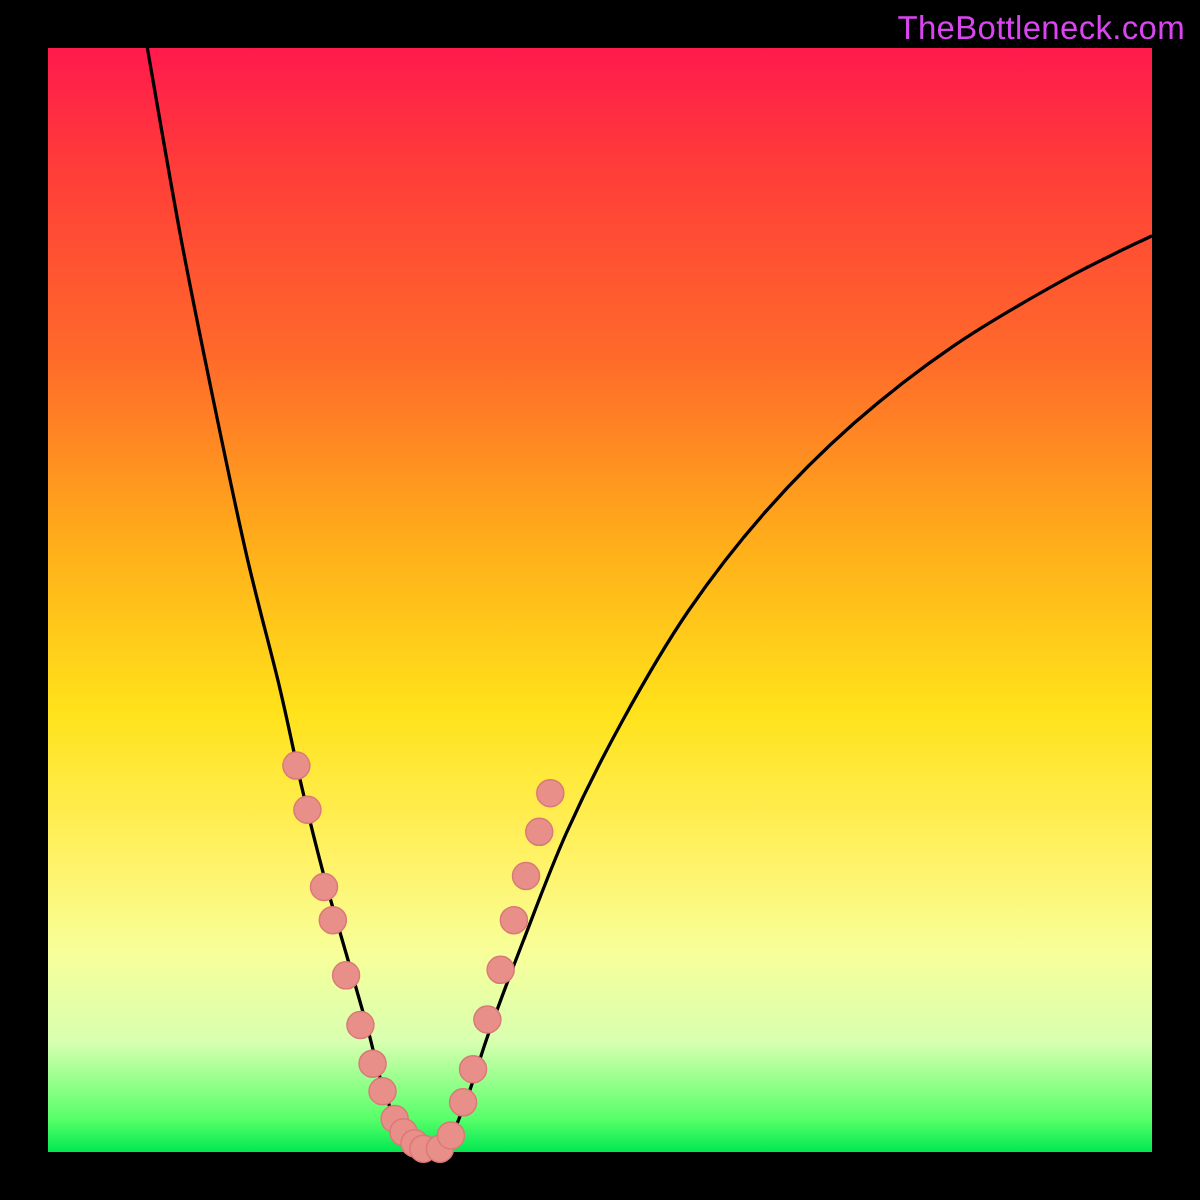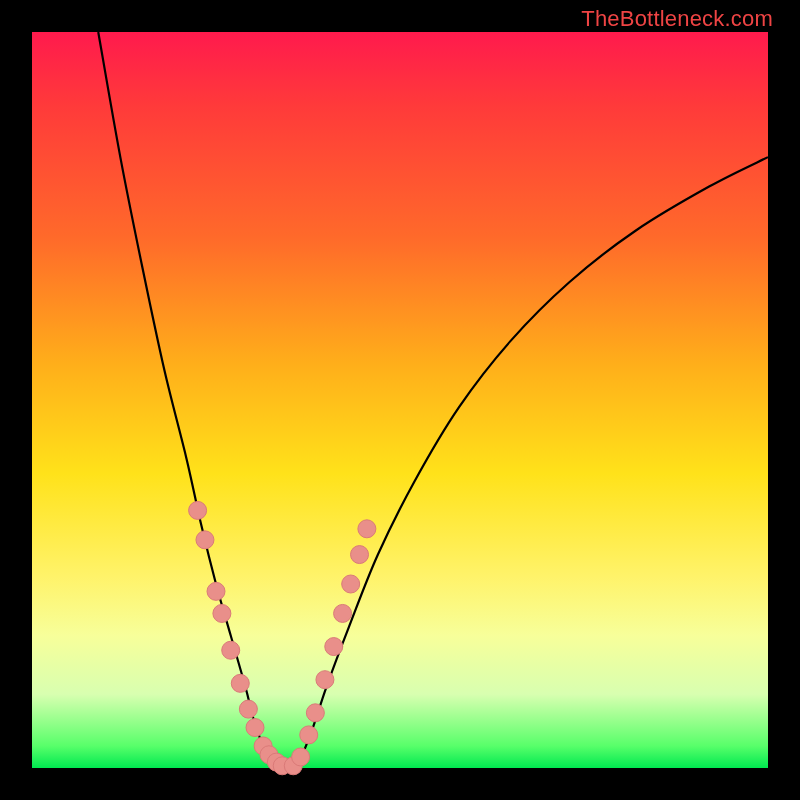--- a/index.html
+++ b/index.html
@@ -36,22 +36,22 @@
       #fff36a 74%,
       #f7ff9a 82%,
       #d8ffb0 90%,
       #58ff6a 97%,
       #00e850 100%
     );
   }
   .watermark {
     position: absolute;
     top: 6px;
-    right: 27px;
-    color: #ef4444;
+    right: 10px;
+    color: #d946ef;
     font-size: 22px;
     letter-spacing: 0.2px;
     user-select: none;
   }
   svg.curve {
     position: absolute;
     left: 0;
     top: 0;
     width: 736px;
     height: 736px;

